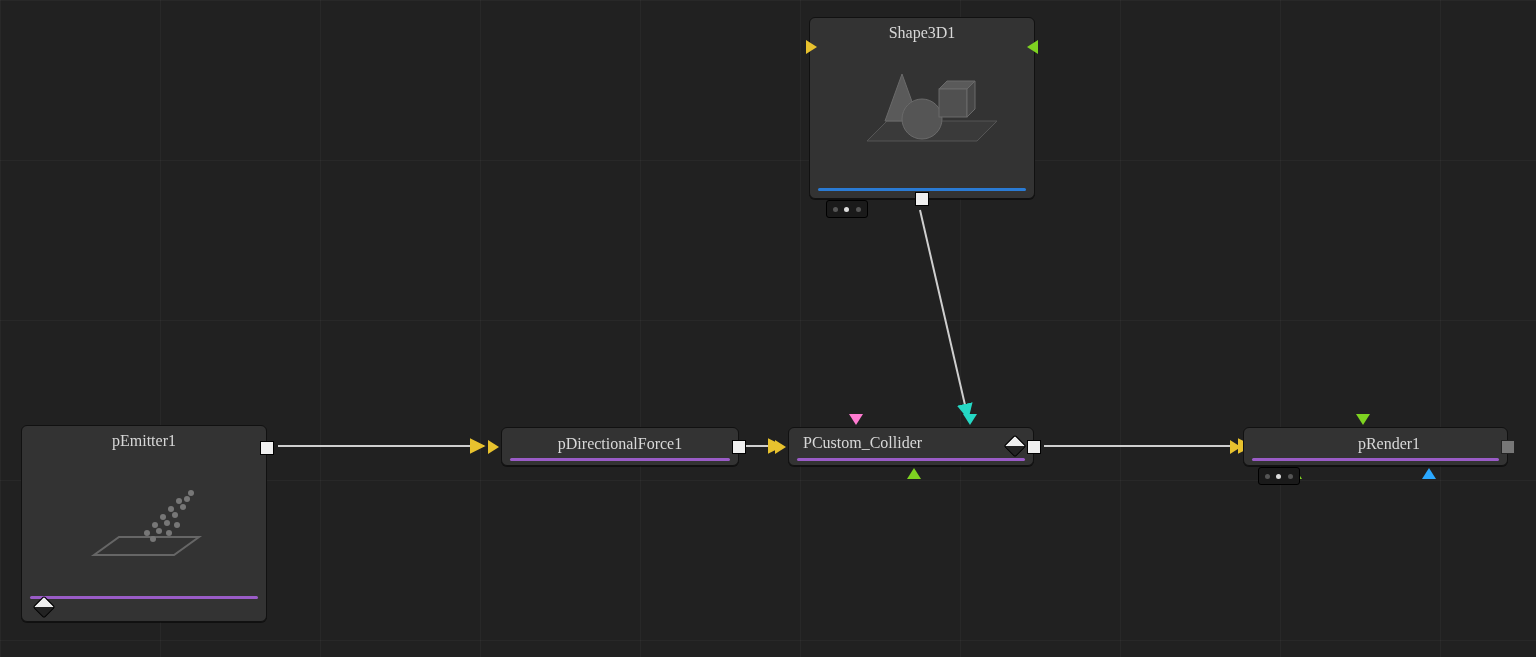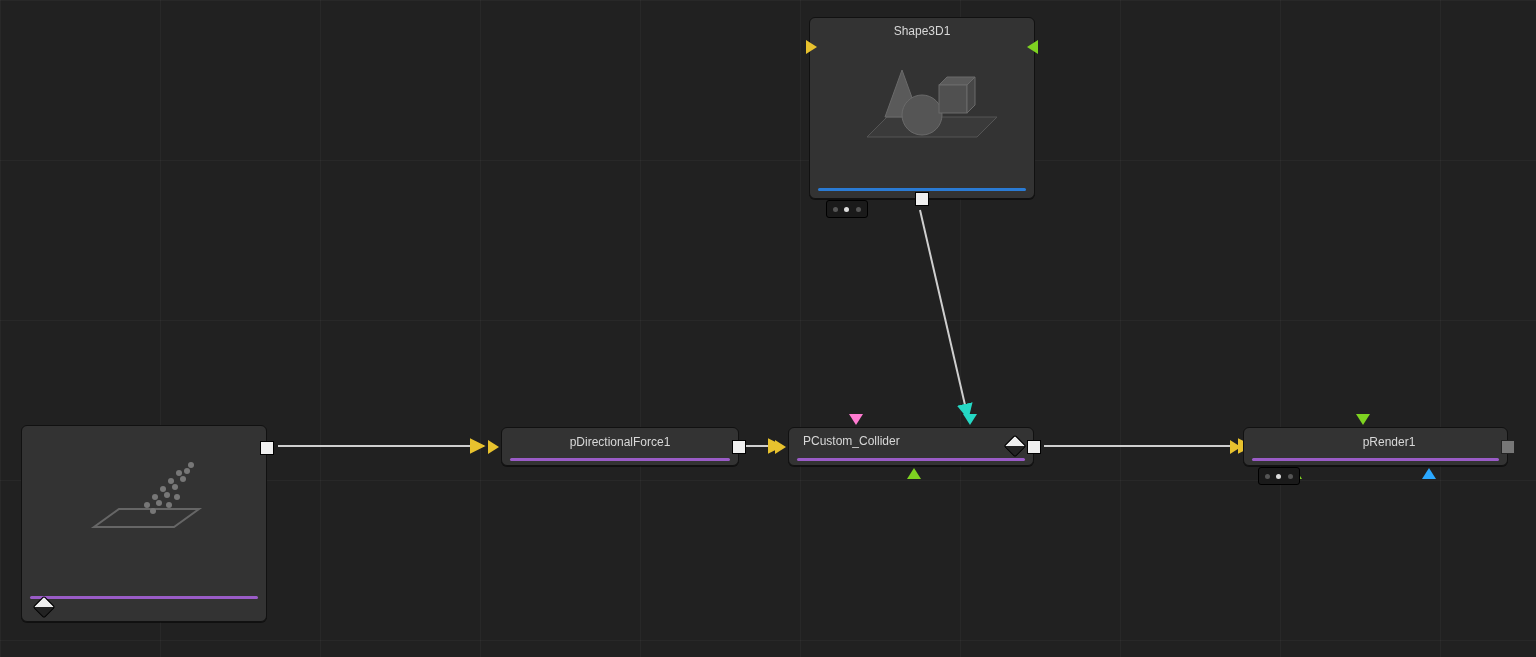--- a/index.html
+++ b/index.html
@@ -4,21 +4,21 @@
 <style>
   html,body{margin:0;padding:0;width:1536px;height:657px;background:#212121;overflow:hidden;font-family:Arial,Helvetica,sans-serif;color:#d8d8d8;}
   .canvas{position:relative;width:1536px;height:657px;}
   
   .grid{position:absolute;inset:0;background-image:
     linear-gradient(to right, rgba(255,255,255,0.03) 1px, transparent 1px),
     linear-gradient(to bottom, rgba(255,255,255,0.03) 1px, transparent 1px);
     background-size:160px 160px;}
   svg.wires{position:absolute;inset:0;width:1536px;height:657px;pointer-events:none;}
   .node{position:absolute;background:#333333;border:1px solid #111;border-radius:6px;box-shadow:0 1px 0 rgba(0,0,0,0.5);}
-  .node .title{font-size:12px;text-align:center;padding:6px 4px 4px 4px;white-space:nowrap;}
+  .node .title{font-size:16px;text-align:center;padding:6px 4px 4px 4px;white-space:nowrap;font-family:Liberation Serif, serif;}
   .node.big .title{padding-top:6px;}
   .node .thumb{display:flex;align-items:center;justify-content:center;}
   .accent{position:absolute;left:8px;right:8px;height:3px;border-radius:2px;}
   
   .tri{position:absolute;width:0;height:0;}
   .tri.right{border-top:7px solid transparent;border-bottom:7px solid transparent;border-left:11px solid;}
   .tri.left {border-top:7px solid transparent;border-bottom:7px solid transparent;border-right:11px solid;}
   .tri.down {border-left:7px solid transparent;border-right:7px solid transparent;border-top:11px solid;}
   .tri.up   {border-left:7px solid transparent;border-right:7px solid transparent;border-bottom:11px solid;}
   .sq{position:absolute;width:12px;height:12px;background:#efefef;border:1px solid #000;}
@@ -73,20 +73,21 @@
         <span></span>
         <span class="on"></span>
         <span></span>
       </div>
     <div class="sq" style="left:105px;bottom:-8px;"></div>
   </div>
 
   <style>.node.big .accent{background:#2a7bd4;}</style>
 
   <div class="node big" style="left:21px;top:425px;width:244px;height:195px;">
+    <div class="title">pEmitter1</div>
     <div class="thumb" style="height:132px;">
       <svg width="170" height="110" viewBox="0 0 170 110">
         <polygon points="35,90 115,90 140,72 60,72" fill="none" stroke="#666" stroke-width="2"></polygon>
         <g fill="#777">
           <circle cx="88" cy="68" r="3"></circle>
             <circle cx="96" cy="60" r="3"></circle>
             <circle cx="104" cy="52" r="3"></circle>
           <circle cx="112" cy="44" r="3"></circle>
             <circle cx="120" cy="36" r="3"></circle>
             <circle cx="100" cy="66" r="3"></circle>

